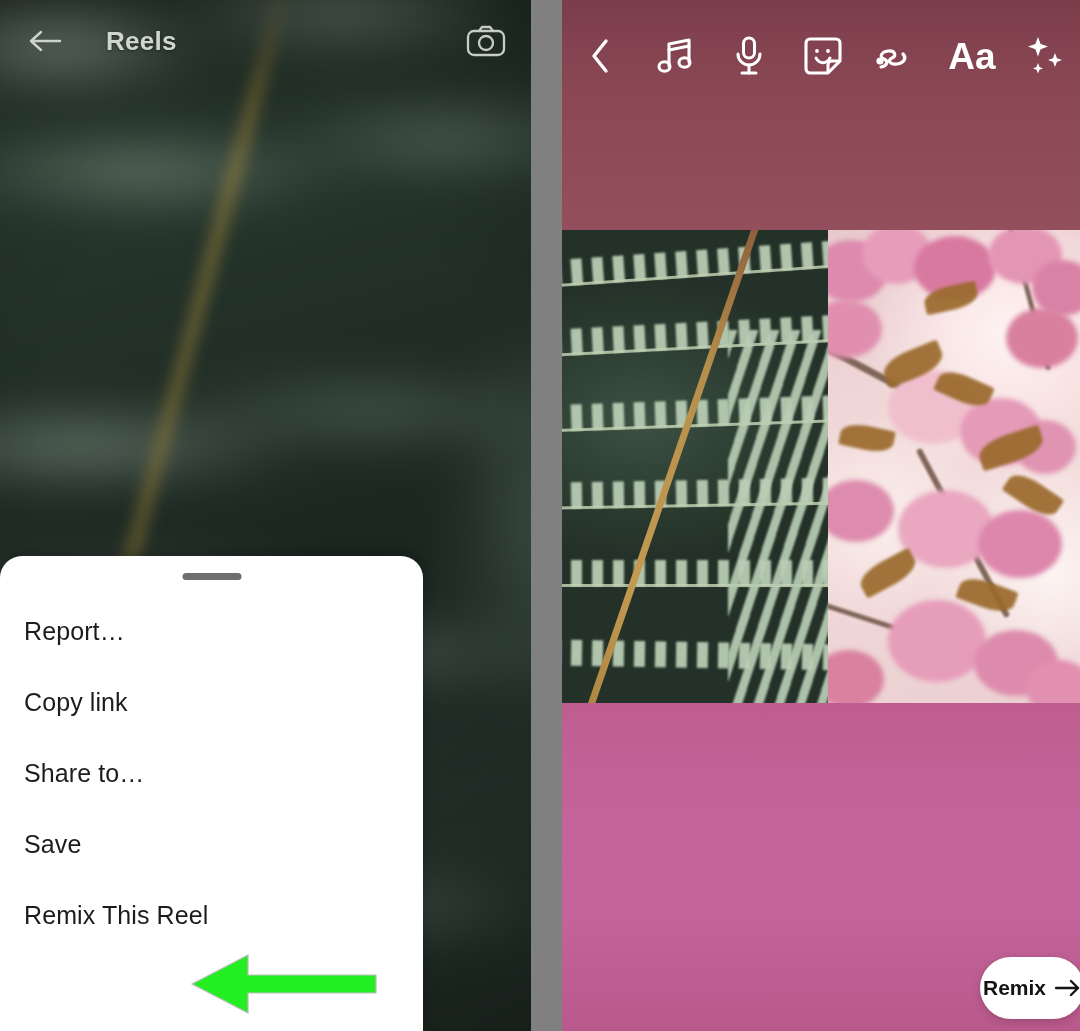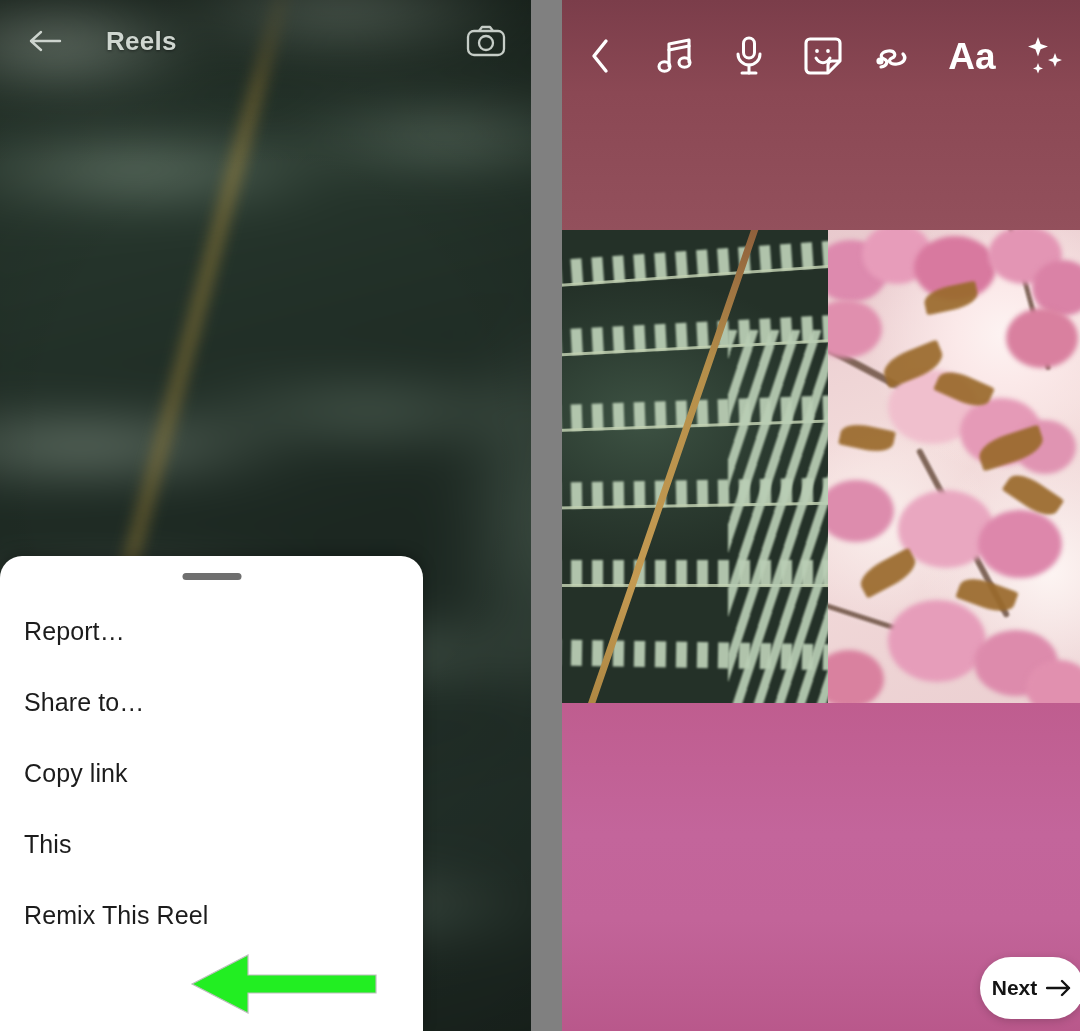--- a/index.html
+++ b/index.html
@@ -210,27 +210,27 @@
       </div>
     </div>
 
     <div class="sheet">
       <div class="sheet-handle"></div>
       <div class="menu">
         <div class="menu-item">
           <span>Report…</span>
         </div>
         <div class="menu-item">
+          <span>Copy link</span>
+        </div>
+        <div class="menu-item">
           <span>Share to…</span>
         </div>
         <div class="menu-item">
-          <span>Copy link</span>
-        </div>
-        <div class="menu-item">
-          <span>This</span>
+          <span>Save</span>
         </div>
         <div class="menu-item">
           <span>Remix This Reel</span>
         </div>
       </div>
     </div>
 
     <div class="green-arrow">
       <svg width="188" height="66" viewBox="0 0 188 66" aria-hidden="true">
         <path d="M2 33 L58 4 L58 24 L186 24 L186 42 L58 42 L58 62 Z" fill="#22ee22" stroke="#bdbdbd" stroke-width="1.2"></path>
@@ -343,20 +343,20 @@
         <div class="leafy" style="left:150px; top:204px; width:66px; height:28px; transform:rotate(-18deg);"></div>
         <div class="leafy" style="left:176px; top:252px; width:58px; height:26px; transform:rotate(34deg);"></div>
         <div class="leafy" style="left:12px;  top:196px; width:54px; height:24px; transform:rotate(12deg);"></div>
         <div class="leafy" style="left:30px;  top:330px; width:60px; height:26px; transform:rotate(-28deg);"></div>
         <div class="leafy" style="left:130px; top:352px; width:58px; height:26px; transform:rotate(20deg);"></div>
         <div class="leafy" style="left:96px;  top:56px;  width:54px; height:24px; transform:rotate(-12deg);"></div>
       </div>
     </div>
 
     <div class="next-btn">
-      <span class="next-label">Next</span>
+      <span class="next-label">Remix</span>
       <svg width="26" height="18" viewBox="0 0 26 18" fill="none" aria-hidden="true">
         <path d="M1 9h22M16 2l7 7-7 7" stroke="#131313" stroke-width="2.4" stroke-linecap="round" stroke-linejoin="round"></path>
       </svg>
     </div>
   </div>
 
 </div>
 
 </body></html>

